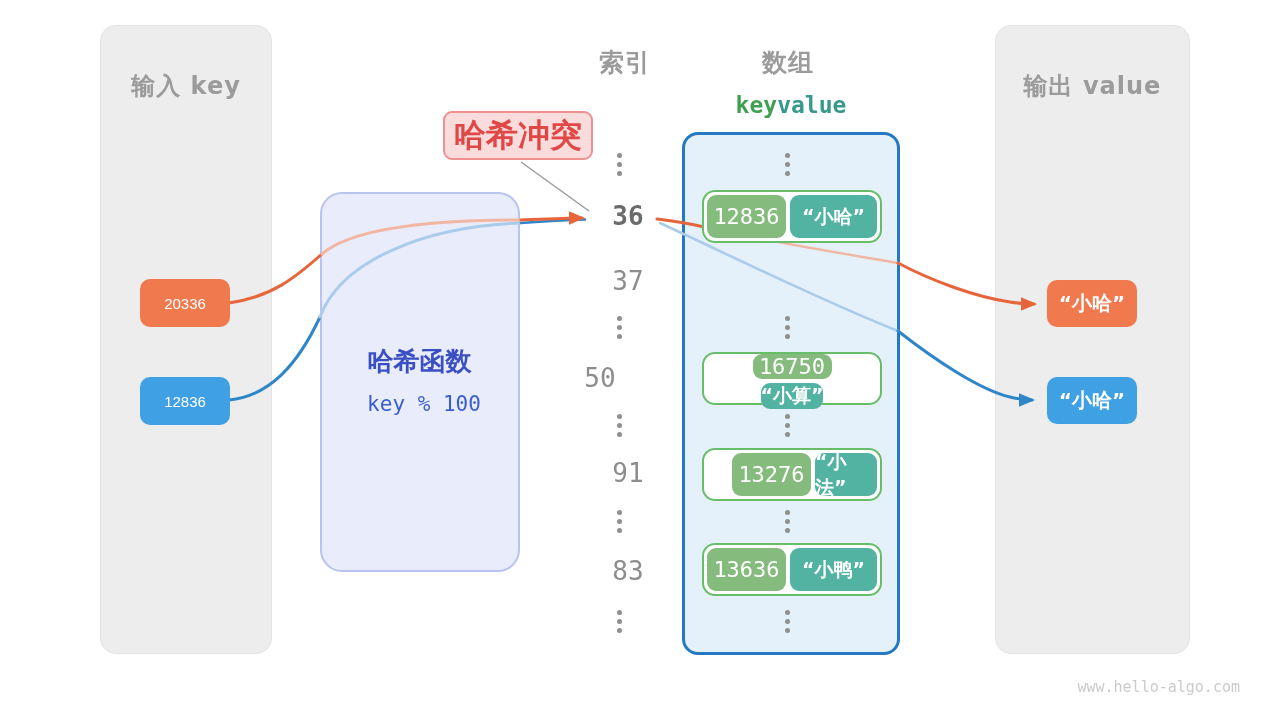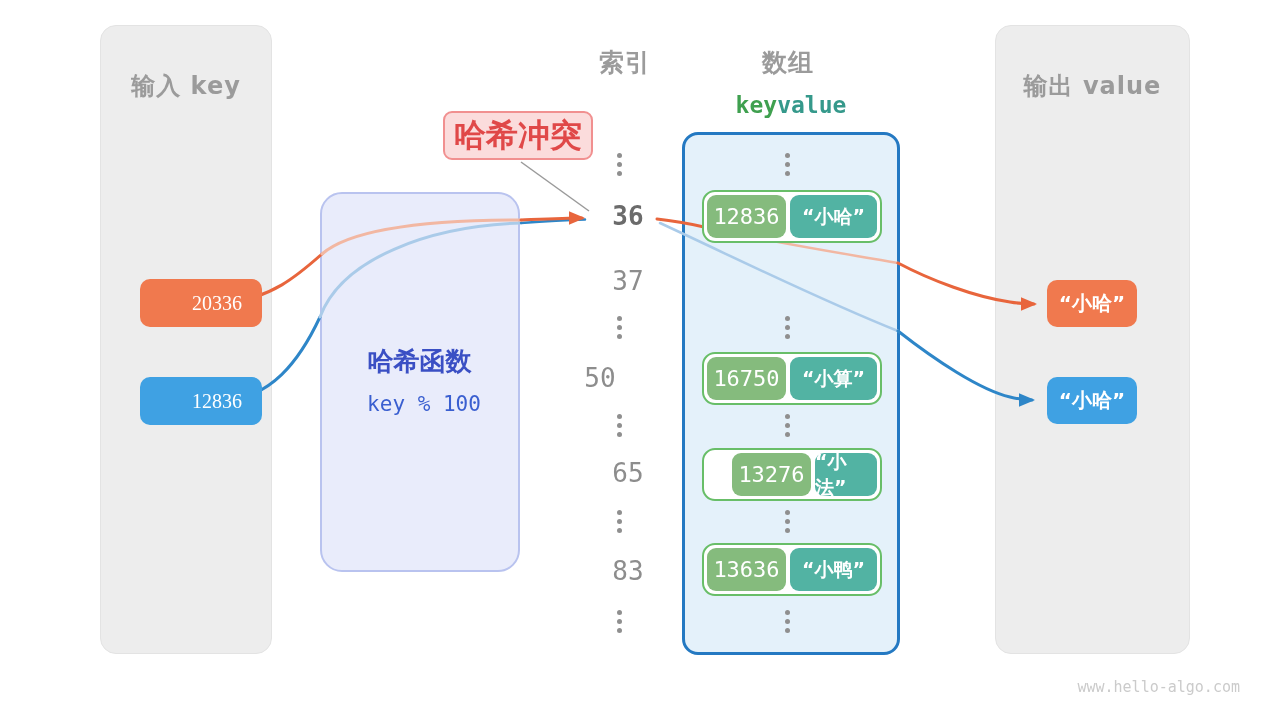--- a/index.html
+++ b/index.html
@@ -21,21 +21,21 @@
   .col-header{
     position:absolute;top:46px;width:160px;text-align:center;
     font-size:25px;font-weight:bold;color:#9b9b9b;z-index:3;letter-spacing:1px;
   }
   
   .chip{
     position:absolute;width:90px;height:48px;border-radius:10px;
     display:flex;align-items:center;justify-content:center;
     color:#ffffff;z-index:3;
   }
-  .chip.num{font-family:Liberation Serif, serif;font-size:20px;padding-left:32px;}
+  .chip.num{font-family:Liberation Sans, sans-serif;font-size:15px;}
   .chip.val{font-size:20px;font-weight:bold;}
   .chip.orange{background:#f0794e;}
   .chip.blue{background:#3fa1e3;}
   
   .hash-box{
     position:absolute;left:320px;top:192px;width:200px;height:380px;
     background:#e9ecfb;border:2px solid #b9c3ef;border-radius:22px;
     z-index:0;box-sizing:border-box;
   }
   .hash-title{
@@ -174,21 +174,21 @@
       <i></i>
       <i></i>
       <i></i>
     </div>
   <div class="index-num" style="left:560px;top:363px;">50</div>
   <div class="dots" style="left:617px;top:414px;">
       <i></i>
       <i></i>
       <i></i>
     </div>
-  <div class="index-num" style="left:588px;top:458px;">65</div>
+  <div class="index-num" style="left:588px;top:458px;">91</div>
   <div class="dots" style="left:617px;top:510px;">
       <i></i>
       <i></i>
       <i></i>
     </div>
   <div class="index-num" style="left:588px;top:556px;">83</div>
   <div class="dots" style="left:617px;top:610px;">
       <i></i>
       <i></i>
       <i></i>
@@ -223,21 +223,21 @@
   <div class="dots" style="left:785px;top:610px;">
       <i></i>
       <i></i>
       <i></i>
     </div>
 
   <div class="pair" style="top:190px;">
     <span class="pk">12836</span>
     <span class="pv">“小哈”</span>
   </div>
-  <div class="pair" style="top:352px;">
+  <div class="pair" style="top:352px;flex-direction:column;">
     <span class="pk">16750</span>
     <span class="pv">“小算”</span>
   </div>
   <div class="pair" style="top:448px;padding-left:28px;">
     <span class="pk">13276</span>
     <span class="pv">“小法”</span>
   </div>
   <div class="pair" style="top:543px;">
     <span class="pk">13636</span>
     <span class="pv">“小鸭”</span>

